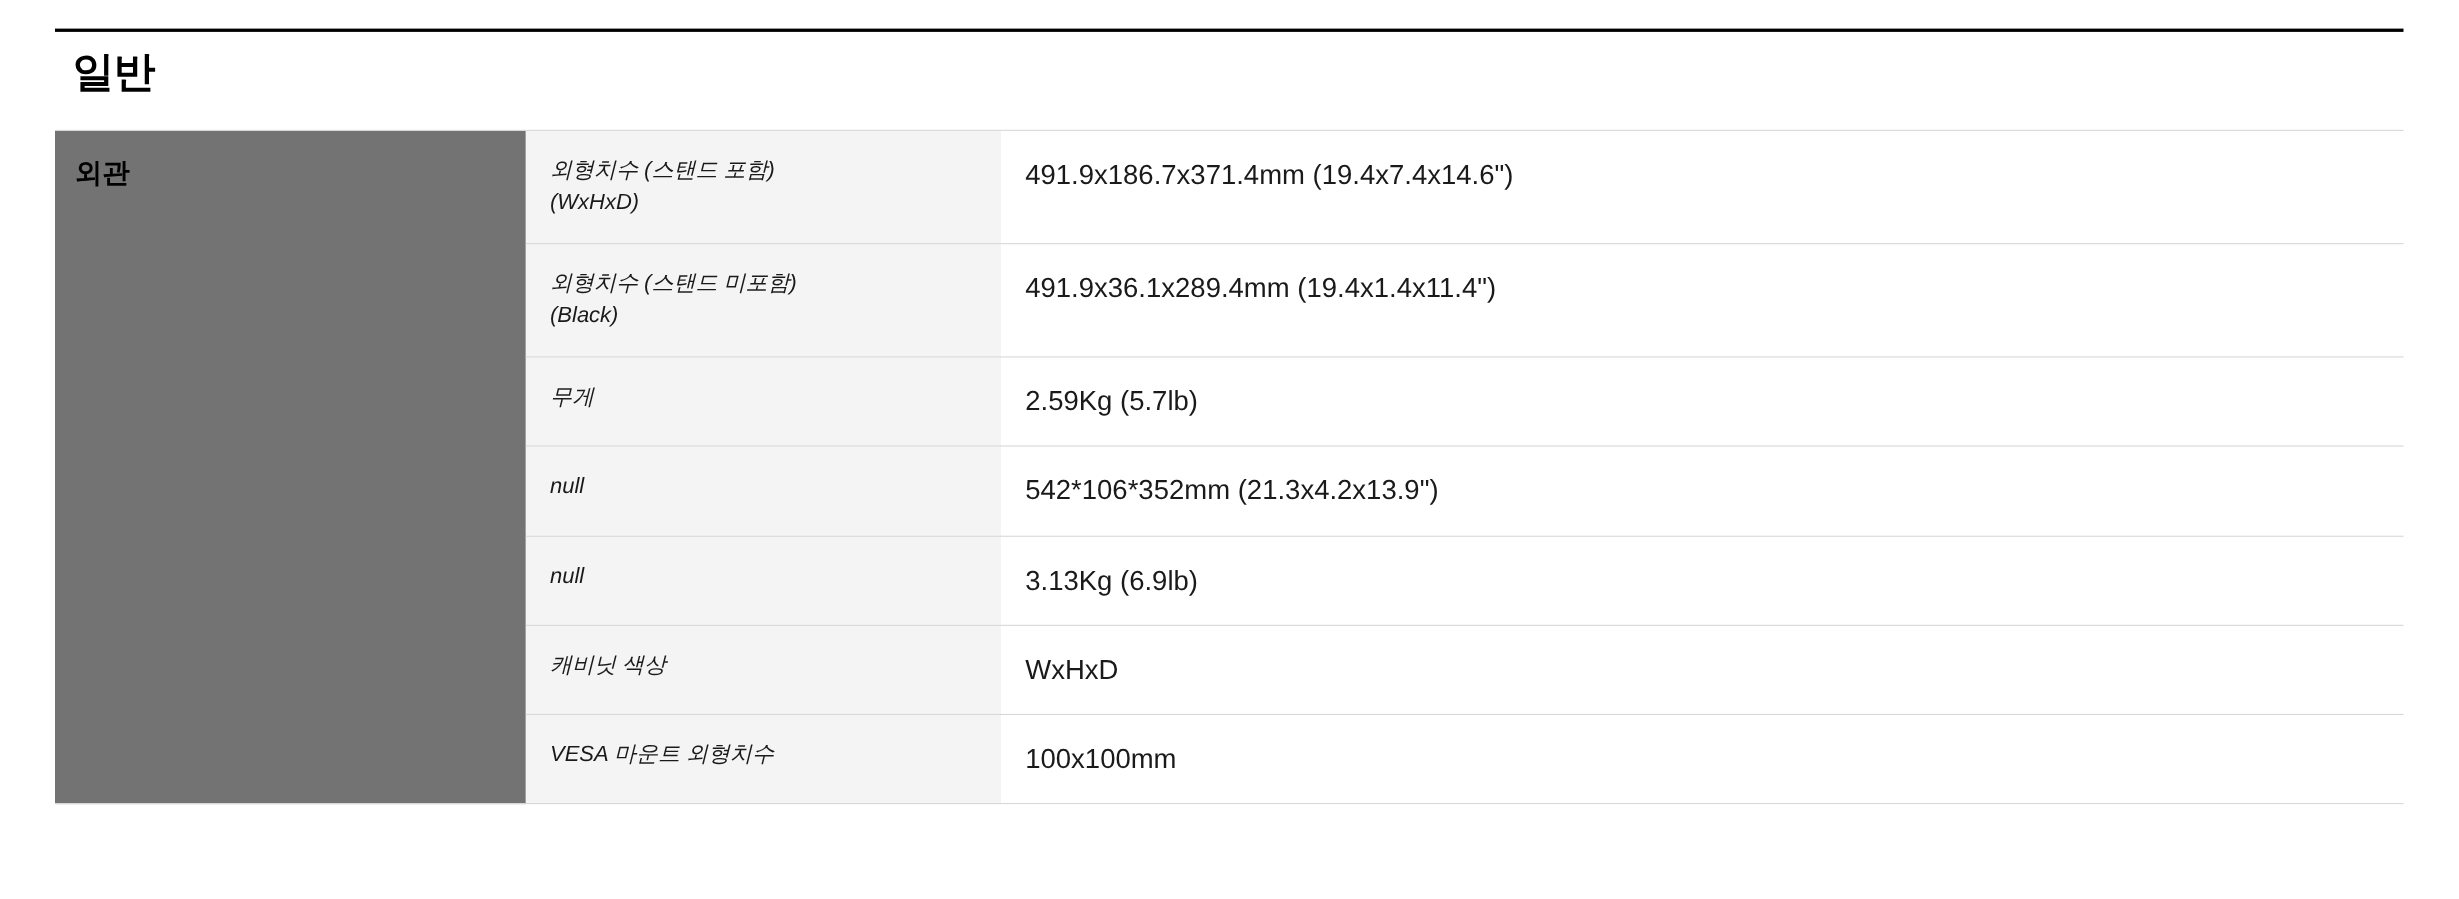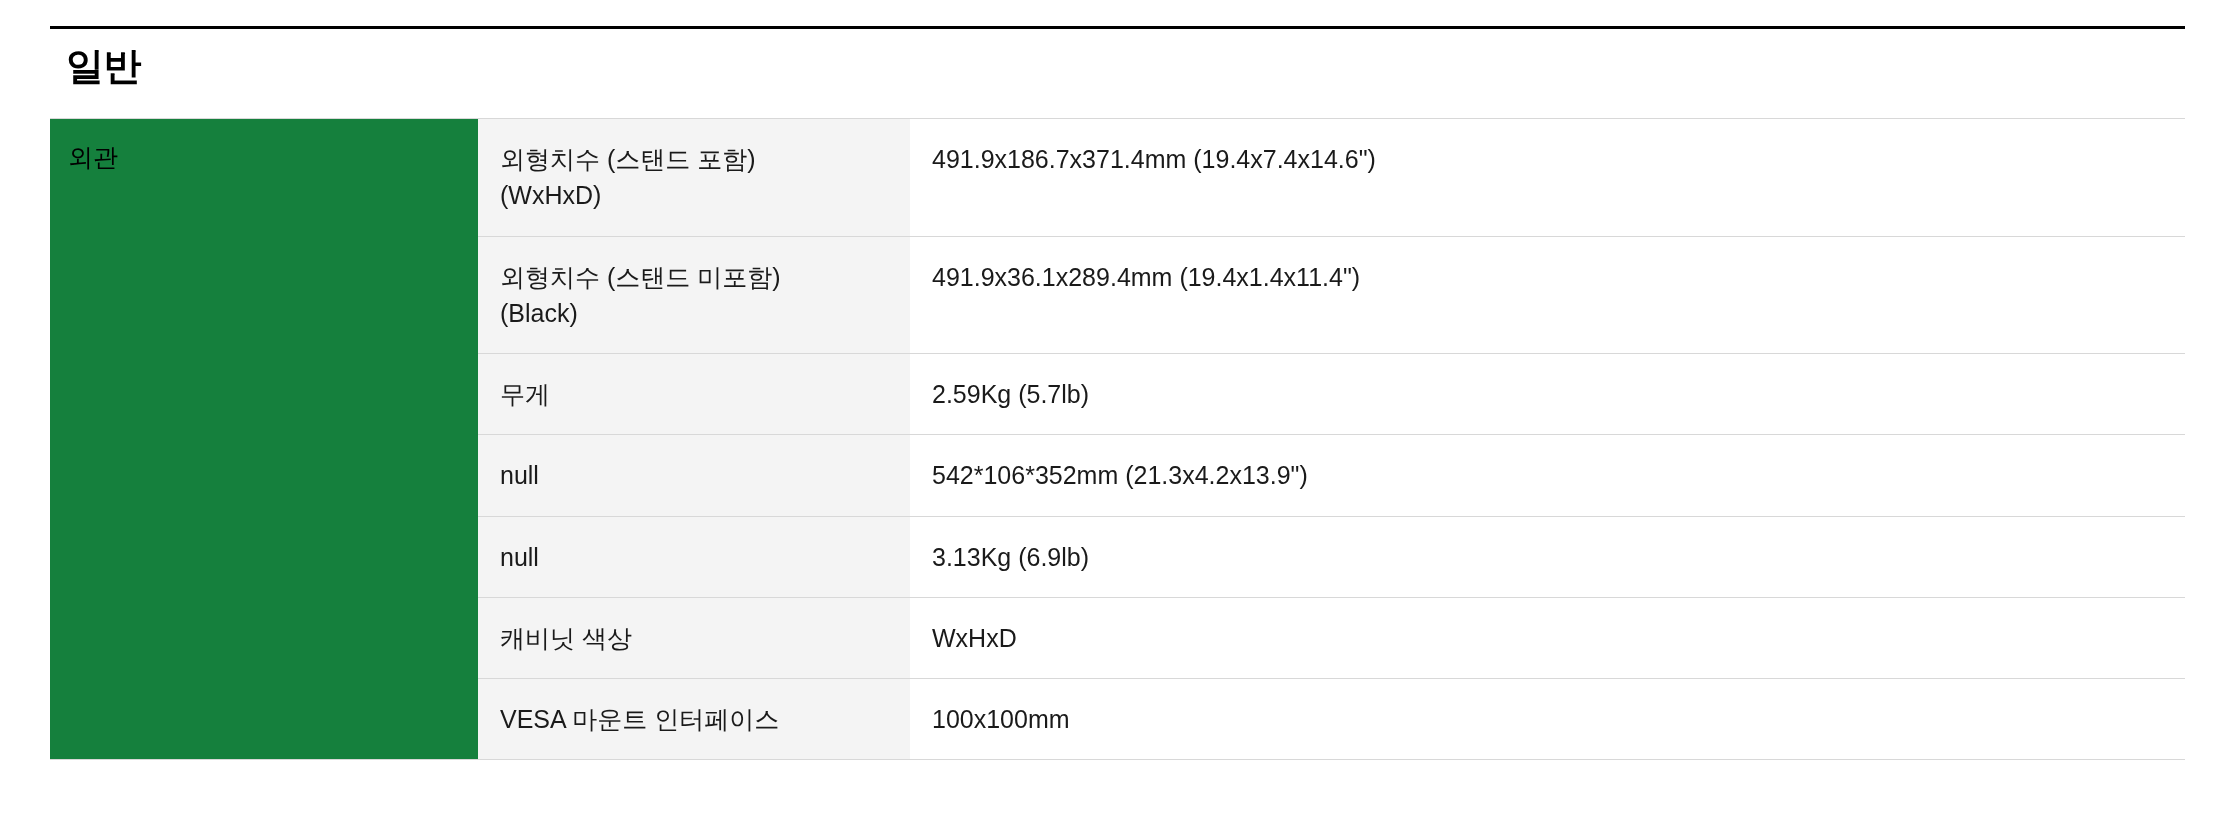--- a/index.html
+++ b/index.html
@@ -44,38 +44,39 @@
     top: 118px;
     width: 2135px;
     border-collapse: collapse;
     table-layout: fixed;
   }
   .spec-table tr {
     vertical-align: top;
   }
   .cat-cell {
     width: 410px;
-    background: #15803d;
+    background: #737373;
     border-top: 1px solid #d8d8d8;
     border-bottom: 1px solid #d8d8d8;
     padding: 22px 0 0 18px;
     font-size: 25px;
-    font-weight: normal;
+    font-weight: bold;
     line-height: 1.35;
     color: #000000;
   }
   .label-cell {
     width: 432px;
     background: #f4f4f4;
     border-top: 1px solid #d8d8d8;
     padding: 22px 24px 22px 22px;
-    font-size: 25px;
+    font-size: 20px;
     line-height: 1.45;
     color: #1a1a1a;
     box-sizing: border-box;
+    font-style: italic;
   }
   .value-cell {
     border-top: 1px solid #d8d8d8;
     padding: 22px 20px 22px 22px;
     font-size: 25px;
     line-height: 1.45;
     color: #1a1a1a;
     box-sizing: border-box;
   }
   tr.first-row .label-cell,
@@ -122,19 +123,19 @@
       </tr>
       <tr>
         <td class="label-cell">null</td>
         <td class="value-cell">3.13Kg (6.9lb)</td>
       </tr>
       <tr>
         <td class="label-cell">캐비닛 색상</td>
         <td class="value-cell">WxHxD</td>
       </tr>
       <tr class="last-row">
-        <td class="label-cell">VESA 마운트 인터페이스</td>
+        <td class="label-cell">VESA 마운트 외형치수</td>
         <td class="value-cell">100x100mm</td>
       </tr>
     </tbody>
   </table>
 
 </div>
 
 </body></html>

